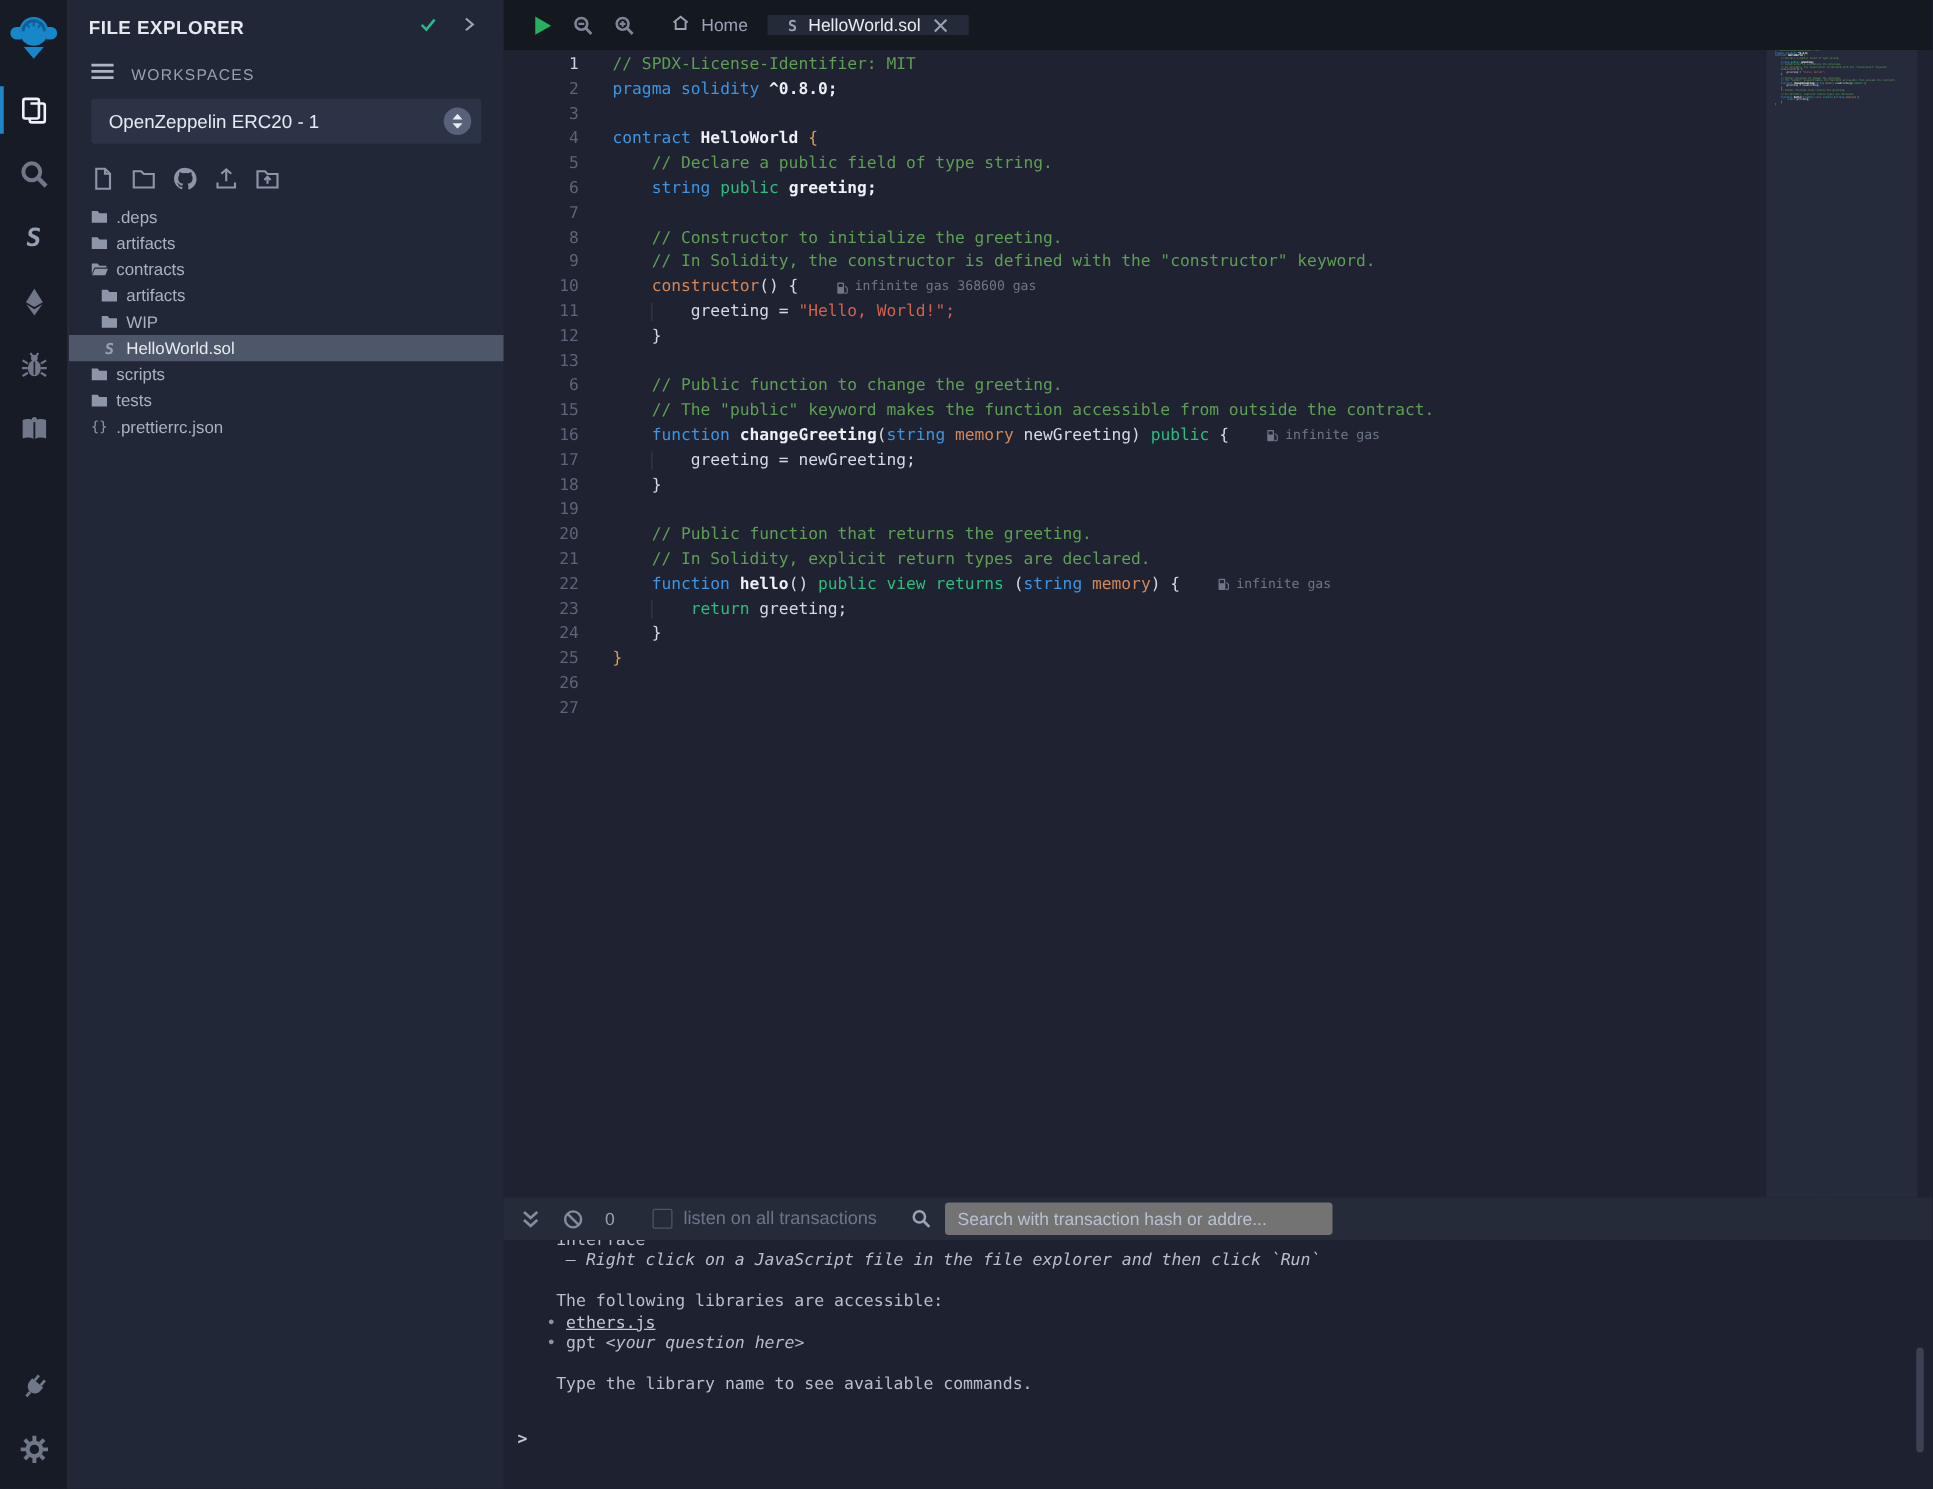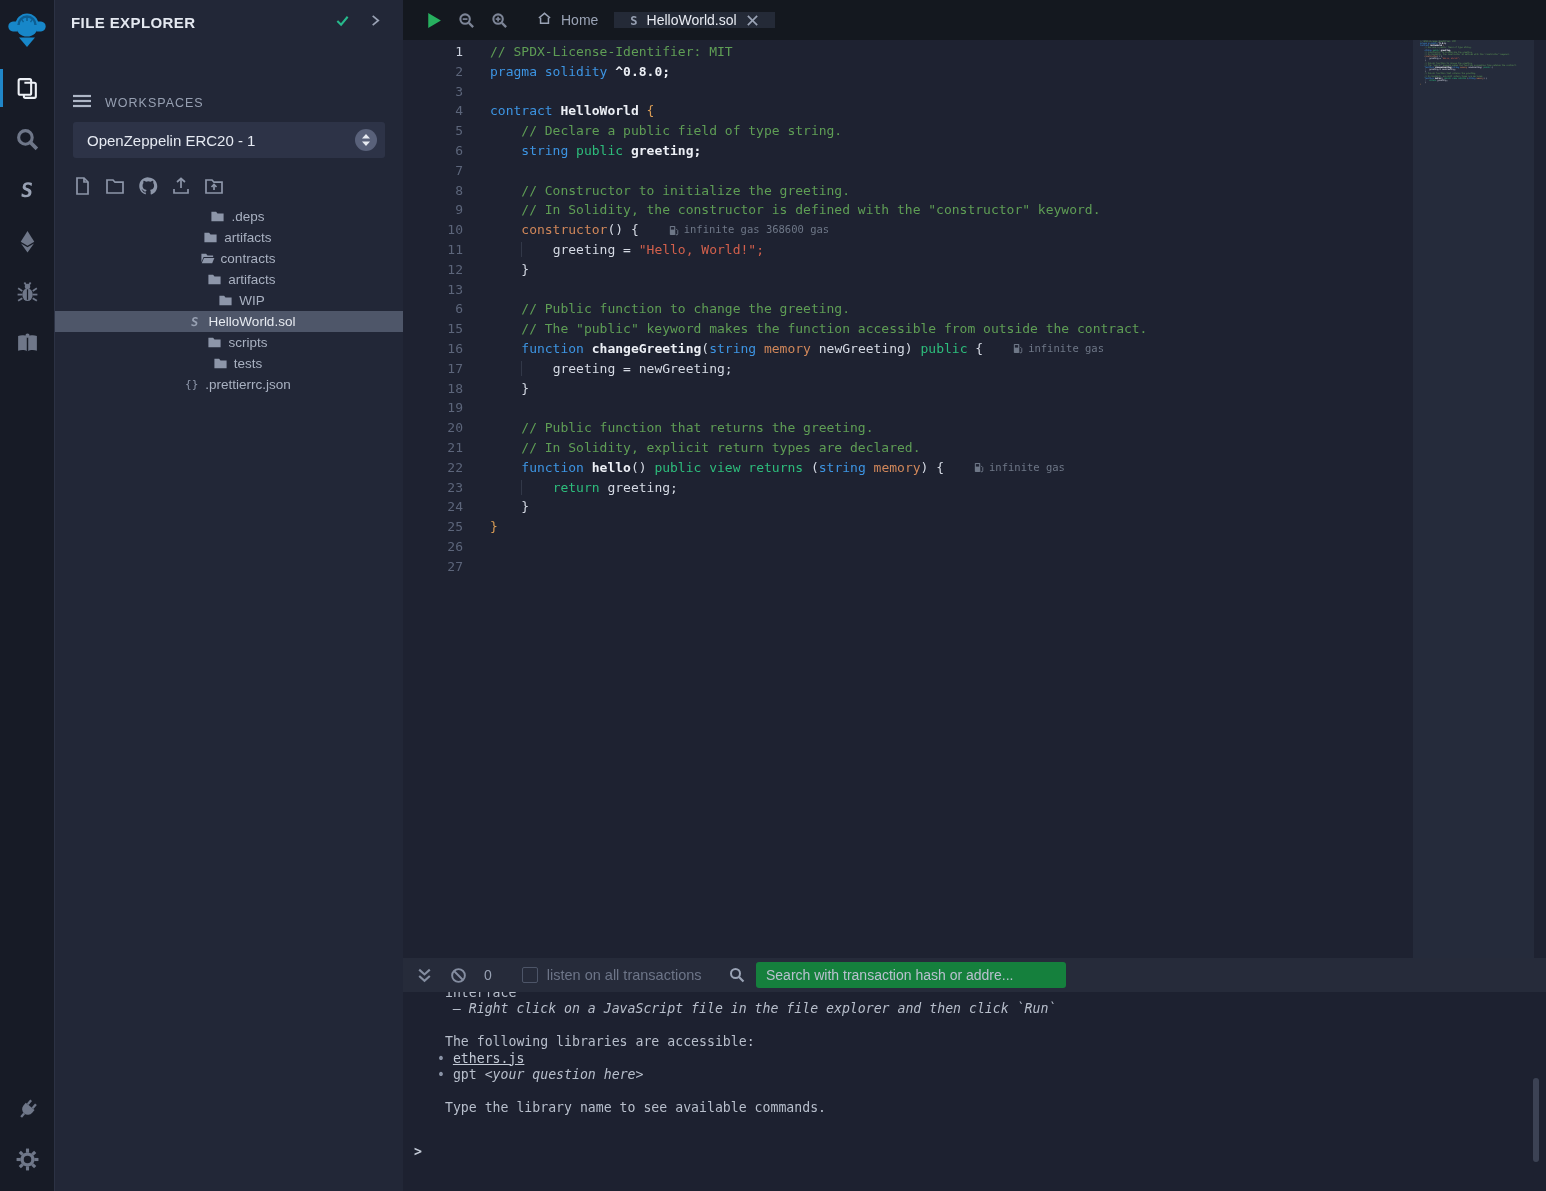--- a/index.html
+++ b/index.html
@@ -18,32 +18,32 @@
   #rail-top { display:flex; flex-direction:column; align-items:center; gap:3px; margin-top:10px; }
   #rail-bottom { margin-top:auto; margin-bottom:8px; display:flex; flex-direction:column; align-items:center; gap:2px; }
 
   
   .panel { width:348px; background:#222737; display:flex; flex-direction:column; }
   .panel-header { height:44px; display:flex; align-items:center; padding:0 20px 0 16px; }
   .panel-title { font-size:15px; font-weight:700; letter-spacing:.4px; color:#e4e8f0; }
   .panel-header .hdr-icons { margin-left:auto; display:flex; align-items:center; gap:18px; }
   .hdr-icons svg { width:15px; height:15px; }
   .check { color:#27b98c; } .chev { color:#9aa2b4; }
-  .ws-row { display:flex; align-items:center; gap:14px; padding:6px 0 10px 18px;margin-top:44px; }
+  .ws-row { display:flex; align-items:center; gap:14px; padding:6px 0 10px 18px; }
   .ws-row .burger { color:#aeb6c6; } .ws-row .burger svg{ width:18px; height:14px;}
   .ws-label { font-size:12.5px; color:#97a0b2; letter-spacing:1px; }
   .ws-select { margin:0 18px; height:36px; background:#2d3347; border-radius:3px; display:flex; align-items:center; padding:0 8px 0 14px; cursor:pointer; }
   .ws-name { font-size:15px; color:#e6eaf2; }
   .ws-btn { margin-left:auto; width:22px; height:22px; border-radius:50%; background:#59617a; display:flex; align-items:center; justify-content:center; color:#e8ebf2; }
   .ws-btn svg { width:10px; height:12px; }
   .file-toolbar { display:flex; align-items:center; gap:13px; padding:18px 0 10px 17px; color:#8d96a9; }
   .file-toolbar .tb-icon { width:20px; height:20px; cursor:pointer; display:flex; }
   .file-toolbar svg { width:20px; height:20px; }
   .tree { font-size:13.5px; color:#a9b1c1; }
-  .tree-row { height:21px; display:flex; align-items:center; gap:6px; cursor:pointer; padding-left:17px;justify-content:center; }
+  .tree-row { height:21px; display:flex; align-items:center; gap:6px; cursor:pointer; padding-left:17px; }
   .tree-row.ind1 { padding-left:25px; }
   .tree-row.selected { background:#4e5669; color:#e6eaf0; }
   .tree-row .t-icon { width:15px; height:15px; color:#8d96a9; display:flex; align-items:center; justify-content:center; flex:none; }
   .tree-row .t-icon svg { width:15px; height:15px; }
   .sol-glyph { font-family:"DejaVu Sans Mono", monospace; font-weight:700; font-size:12px; transform:skewX(-8deg); color:#98a1b3; }
   .brace-glyph { font-family:"DejaVu Sans Mono", monospace; font-size:11px; color:#8d96a9; }
 
   
   .main { flex:1; display:flex; flex-direction:column; min-width:0; }
   .tabbar { height:40px; background:#14181f; display:flex; align-items:stretch; }
@@ -76,21 +76,21 @@
 
   
   .terminal { height:233px; display:flex; flex-direction:column; }
   .t-bar { height:34px; background:#262b3a; display:flex; align-items:center; position:relative; padding-left:9px; flex:none; }
   .t-bar .icon-btn { color:#848da0; }
   .t-badge { font-size:14px; color:#98a1b3; margin:0 0 0 14px; }
   .t-check { width:16px; height:16px; border:1px solid #4d5568; border-radius:2px; background:transparent; margin-left:30px; cursor:pointer; }
   .t-listen { font-size:14.5px; color:#6d7588; margin-left:9px; }
   .t-search { position:absolute; left:326px; top:4px; display:flex; align-items:center; gap:11px; }
   .t-search .s-icon { color:#9aa3b5; display:flex; } .t-search .s-icon svg { width:16px; height:16px; }
-  .t-search input { width:310px; height:26px; background:#15803d; border:none; border-radius:3px; color:#dfe3ec; font-size:14px; padding:0 10px; outline:none; font-family:"Liberation Sans", sans-serif; }
+  .t-search input { width:310px; height:26px; background:#737373; border:none; border-radius:3px; color:#dfe3ec; font-size:14px; padding:0 10px; outline:none; font-family:"Liberation Sans", sans-serif; }
   .t-search input::placeholder { color:#b9c0cf; }
   .t-content { flex:1; background:#1d2130; position:relative; overflow:hidden; font-family:"DejaVu Sans Mono", monospace; font-size:13.2px; line-height:16.4px; color:#b8bfcc; }
   .t-lines { margin-top:-7px; padding-left:34px; }
   .t-pln { color:#b8bfcc; } .t-ita { font-style:italic; color:#b8bfcc; }
   .t-lnk { color:#c3cad6; text-decoration:underline; cursor:pointer; }
   .t-bul { color:#8a93a6; }
   .t-line { white-space:pre; min-height:16.4px; }
   .prompt { padding-left:11px; margin-top:28px; font-weight:700; color:#c3cad6; }
   .t-thumb { position:absolute; right:7px; top:86px; width:6px; height:84px; border-radius:3px; background:#3c4254; }
 </style>

